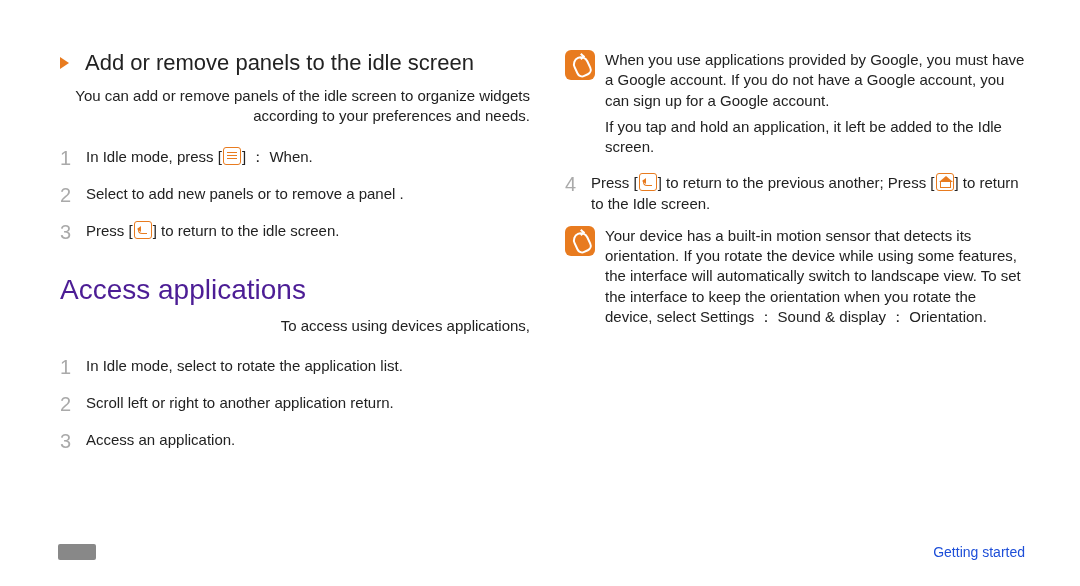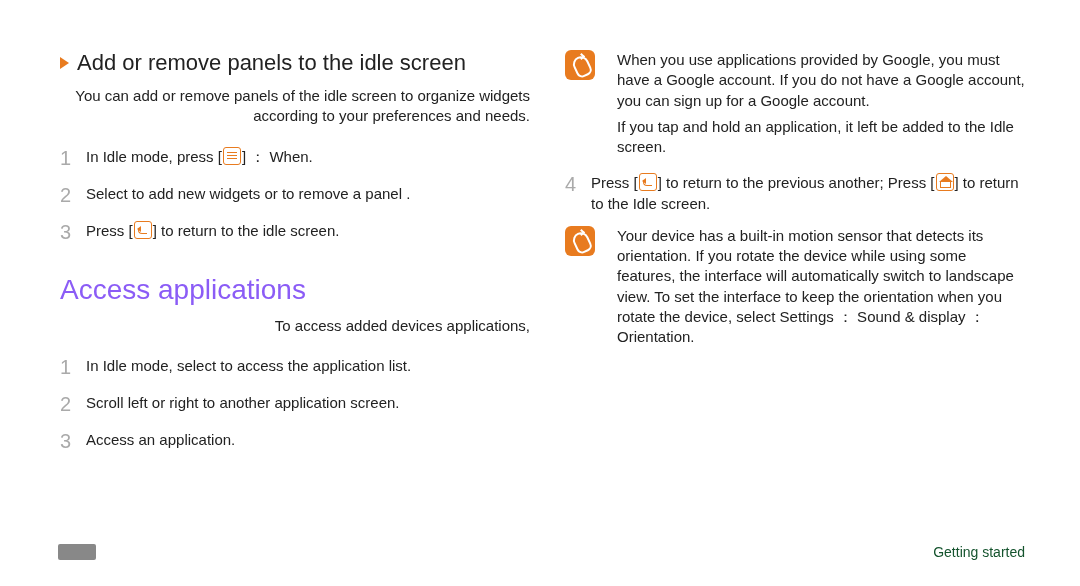--- a/index.html
+++ b/index.html
@@ -12,39 +12,39 @@
     display: flex;
     gap: 35px;
   }
   .col { flex: 1; }
   .left-col { flex: 0 0 470px; }
   .right-col { flex: 1; }
 
   .section-heading {
     display: flex;
     align-items: center;
-    gap: 8px;
+    gap: 16px;
     margin-bottom: 10px;
   }
   .arrow {
     width: 0; height: 0;
     border-top: 6px solid transparent;
     border-bottom: 6px solid transparent;
     border-left: 9px solid #e87b1f;
     display: inline-block;
   }
   .heading-text { font-size: 22px; color: #222; font-weight: 400; }
   .subtext { font-size: 15px; line-height: 1.35; margin-bottom: 18px; text-align: right; }
 
   .steps { list-style: none; }
   .steps li { display: flex; gap: 12px; margin-bottom: 10px; font-size: 15px; line-height: 1.35; }
   .step-num { color: #aaa; font-size: 20px; font-weight: 300; min-width: 14px; }
   .step-body { flex: 1; padding-top: 2px; }
 
-  .heading2 { font-size: 28px; color: #8b5cf6; font-weight: 400; margin-top: 28px; margin-bottom: 10px; }
+  .heading2 { font-size: 28px; color: #4c1d95; font-weight: 400; margin-top: 28px; margin-bottom: 10px; }
 
   .icon-box {
     display: inline-block;
     width: 18px; height: 18px;
     border: 1.5px solid #e87b1f;
     border-radius: 3px;
     vertical-align: -3px;
     position: relative;
     margin: 0 1px;
   }
@@ -111,29 +111,29 @@
   }
   .note-icon::after {
     content: "";
     position: absolute;
     left: 14px; top: 4px;
     width: 3px; height: 3px;
     border-top: 2px solid #fff;
     border-right: 2px solid #fff;
     transform: rotate(45deg);
   }
-  .note-body { font-size: 15px; line-height: 1.35; flex: 1; margin-left: 12px; }
+  .note-body { font-size: 15px; line-height: 1.35; flex: 1; }
   .right-col .steps { margin-bottom: 12px; }
 
   .footer {
     position: absolute;
     bottom: 26px;
     right: 55px;
     font-size: 14px;
-    color: #14532d;
+    color: #1d4ed8;
     text-align: center;
   }
   .page-tab {
     position: absolute;
     left: 58px;
     bottom: 26px;
     width: 38px; height: 16px;
     background: #888;
     border-radius: 2px;
   }
@@ -152,41 +152,41 @@
 
     <ol class="steps">
       <li>
         <span class="step-num">1</span>
         <span class="step-body">
           <span>In Idle mode, press [</span><span class="icon-box icon-menu"></span><span>] ： </span><span>When.</span>
         </span>
       </li>
       <li>
         <span class="step-num">2</span>
-        <span class="step-body">Select        to add new widgets or        to remove a panel .</span>
+        <span class="step-body">Select        to add new panels or        to remove a panel .</span>
       </li>
       <li>
         <span class="step-num">3</span>
         <span class="step-body">
           <span>Press [</span><span class="icon-box icon-back"></span><span>] to return to the idle screen.</span>
         </span>
       </li>
     </ol>
 
     <div class="heading2">Access applications</div>
-    <div class="subtext">To access added devices applications,</div>
+    <div class="subtext">To access using devices applications,</div>
 
     <ol class="steps">
       <li>
         <span class="step-num">1</span>
-        <span class="step-body">In Idle mode, select         to access the application list.</span>
+        <span class="step-body">In Idle mode, select         to rotate the application list.</span>
       </li>
       <li>
         <span class="step-num">2</span>
-        <span class="step-body">Scroll left or right to another application screen.</span>
+        <span class="step-body">Scroll left or right to another application return.</span>
       </li>
       <li>
         <span class="step-num">3</span>
         <span class="step-body">Access an application.</span>
       </li>
     </ol>
   </div>
 
   <div class="col right-col">
     <div class="note-block">

